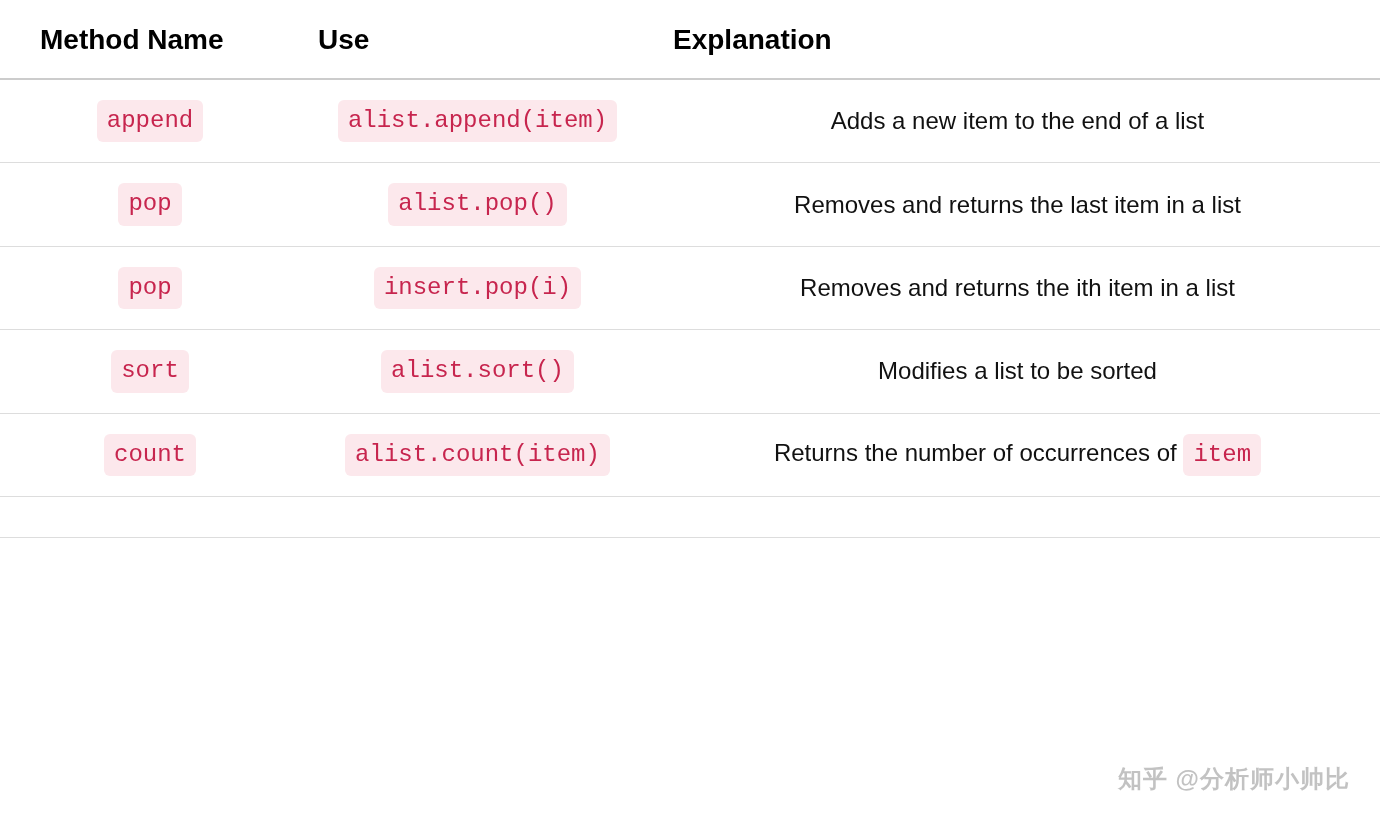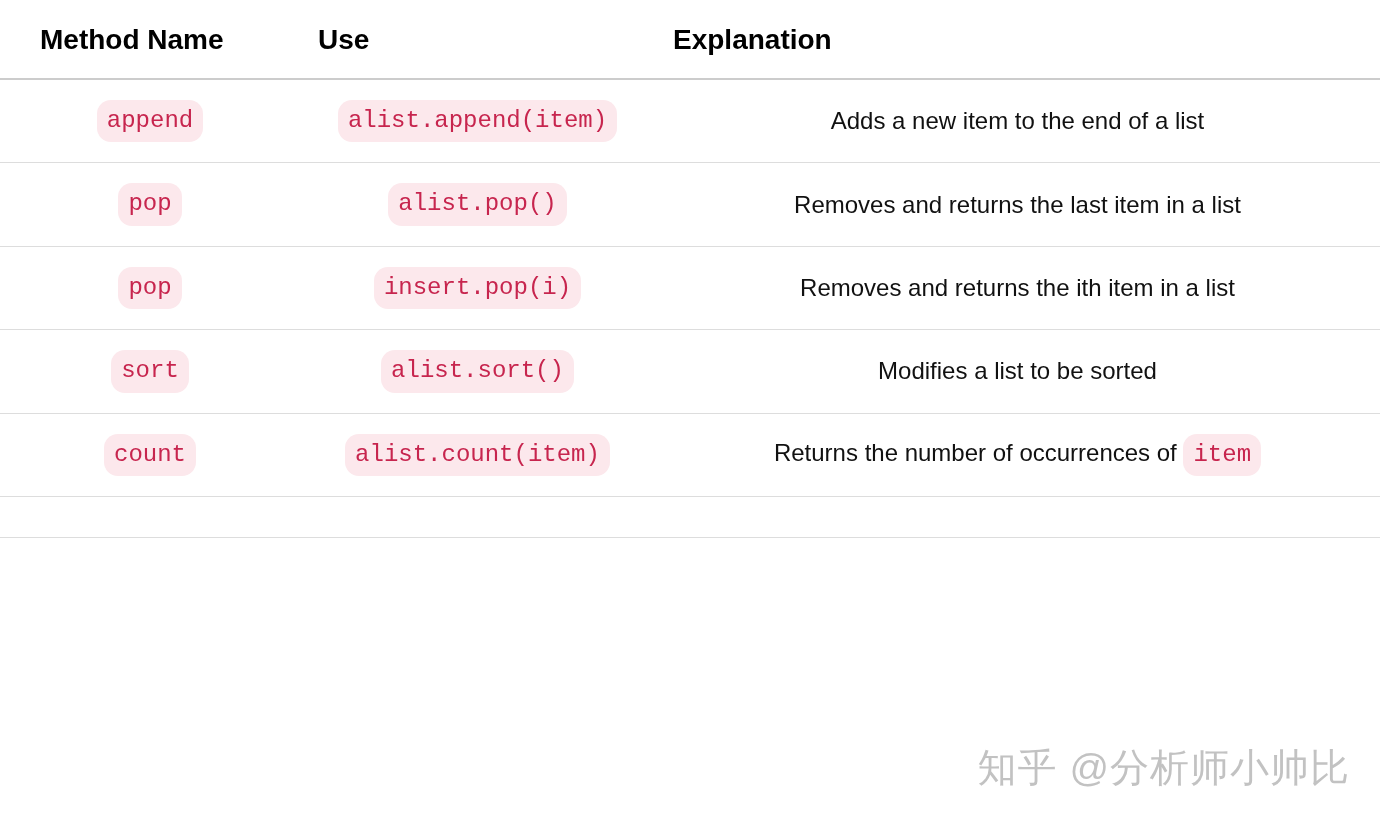--- a/index.html
+++ b/index.html
@@ -50,32 +50,32 @@
       text-align: center;
     }
     tbody td.cell-explanation {
       text-align: center;
     }
     code.pill {
       font-family: "SFMono-Regular", Consolas, "Liberation Mono", Menlo, Courier, monospace;
       background-color: #fce8ec;
       color: #c7254e;
       padding: 5px 10px;
-      border-radius: 14px;
+      border-radius: 6px;
       font-size: 24px;
       display: inline-block;
       line-height: 1.35;
     }
     .watermark {
       position: fixed;
       right: 30px;
       bottom: 35px;
-      font-size: 39px;
+      font-size: 24px;
       color: rgba(120,120,120,0.45);
-      font-weight: 400;
+      font-weight: 700;
       letter-spacing: 1px;
       pointer-events: none;
       user-select: none;
     }
   </style>
 </head>
 <body>
 
 <table>
   <thead>

